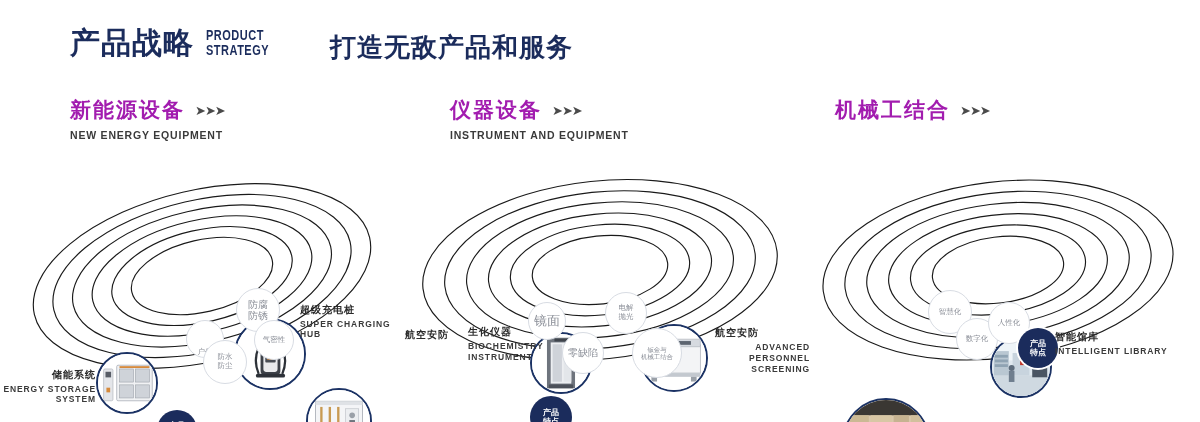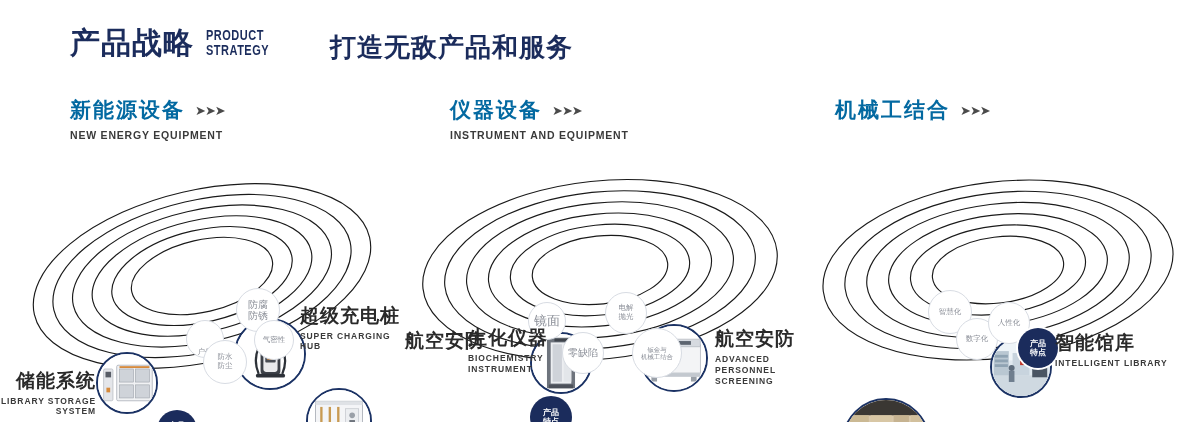--- a/index.html
+++ b/index.html
@@ -23,21 +23,21 @@
   }
   .h-sub{
     position:absolute;left:330px;top:30px;
     font-size:26px;font-weight:bold;color:#1b2c5c;letter-spacing:1px;
     font-family:"DejaVu Sans",sans-serif;
   }
 
   
   .sect-title{position:absolute;}
   .st-row{display:flex;align-items:center;}
-  .st-cn{font-size:21px;font-weight:bold;color:#0369a1;letter-spacing:2px;
+  .st-cn{font-size:21px;font-weight:bold;color:#a21caf;letter-spacing:2px;
          font-family:"DejaVu Sans",sans-serif;}
   .st-arrows{margin-left:10px;color:#4a4a4a;font-size:13px;letter-spacing:-1px;font-weight:bold;}
   .st-en{margin-top:5px;font-size:10.5px;color:#3a3a3a;letter-spacing:.8px;font-weight:bold;}
 
   
   .panel{position:absolute;top:150px;width:400px;height:250px;}
   .panel svg.orbits{position:absolute;left:0;top:0;width:400px;height:250px;}
 
   
   .node{position:absolute;border-radius:50%;border:2.5px solid #1b3264;
@@ -48,21 +48,21 @@
   .bub{position:absolute;border-radius:50%;border:1px solid #d8dce3;background:#fff;
        display:flex;align-items:center;justify-content:center;text-align:center;
        color:#8b8f98;line-height:1.15;box-sizing:border-box;}
   .core{position:absolute;border-radius:50%;background:#1b2c5c;color:#fff;
         display:flex;align-items:center;justify-content:center;text-align:center;
         font-weight:bold;line-height:1.15;box-sizing:border-box;
         box-shadow:0 0 0 2px #fff;}
 
   
   .lab{position:absolute;}
-  .lab .cn{font-size:19px;font-weight:bold;color:#2a2a2a;letter-spacing:1px;
+  .lab .cn{font-size:10px;font-weight:bold;color:#2a2a2a;letter-spacing:1px;
            font-family:"DejaVu Sans",sans-serif;white-space:nowrap;}
   .lab .en{font-size:8.5px;font-weight:bold;color:#3a3a3a;letter-spacing:.9px;margin-top:2px;}
   .lab.r{text-align:right;}
   .lab.l{text-align:left;}
 </style>
 </head>
 <body>
 
 <div class="page">
 
@@ -171,21 +171,21 @@
       <span>产品
 特点</span>
     </div>
 
     <div class="lab l" style="left:300px;top:153px;">
       <div class="cn">超级充电桩</div>
       <div class="en">SUPER CHARGING HUB</div>
     </div>
     <div class="lab r" style="left:0px;top:218px;width:96px;">
       <div class="cn">储能系统</div>
-      <div class="en" style="white-space:normal;">LIBRARY STORAGE SYSTEM</div>
+      <div class="en" style="white-space:normal;">ENERGY STORAGE SYSTEM</div>
     </div>
 
   </div>
 
   <div class="panel" style="left:400px;">
     <svg class="orbits" viewBox="0 0 400 250">
       <g fill="none" stroke="#1a1a1a" stroke-width="1.15">
         <ellipse cx="200" cy="120" rx="68" ry="34" transform="rotate(-6 200 120)"></ellipse>
         <ellipse cx="200" cy="120" rx="90" ry="45" transform="rotate(-6 200 120)"></ellipse>
         <ellipse cx="200" cy="120" rx="112" ry="56" transform="rotate(-6 200 120)"></ellipse>
@@ -242,21 +242,21 @@
 
     <div class="lab l" style="left:5px;top:178px;">
       <div class="cn">航空安防</div>
     </div>
     <div class="lab l" style="left:68px;top:161px;width:70px;margin-top:14px;">
       <div class="cn">生化仪器</div>
       <div class="en" style="white-space:normal;line-height:1.25;">BIOCHEMISTRY INSTRUMENT</div>
     </div>
     <div class="lab l" style="left:315px;top:176px;width:95px;">
       <div class="cn">航空安防</div>
-      <div class="en" style="white-space:normal;line-height:1.3;">ADVANCED PERSONNEL SCREENING</div>
+      <div class="en" style="white-space:normal;line-height:1.3;text-align:right;">ADVANCED PERSONNEL SCREENING</div>
     </div>
 
   </div>
 
   <div class="panel" style="left:800px;">
     <svg class="orbits" viewBox="0 0 400 250">
       <g fill="none" stroke="#1a1a1a" stroke-width="1.15">
         <ellipse cx="198" cy="120" rx="66" ry="33" transform="rotate(-7 198 120)"></ellipse>
         <ellipse cx="198" cy="120" rx="88" ry="44" transform="rotate(-7 198 120)"></ellipse>
         <ellipse cx="198" cy="120" rx="110" ry="55" transform="rotate(-7 198 120)"></ellipse>

